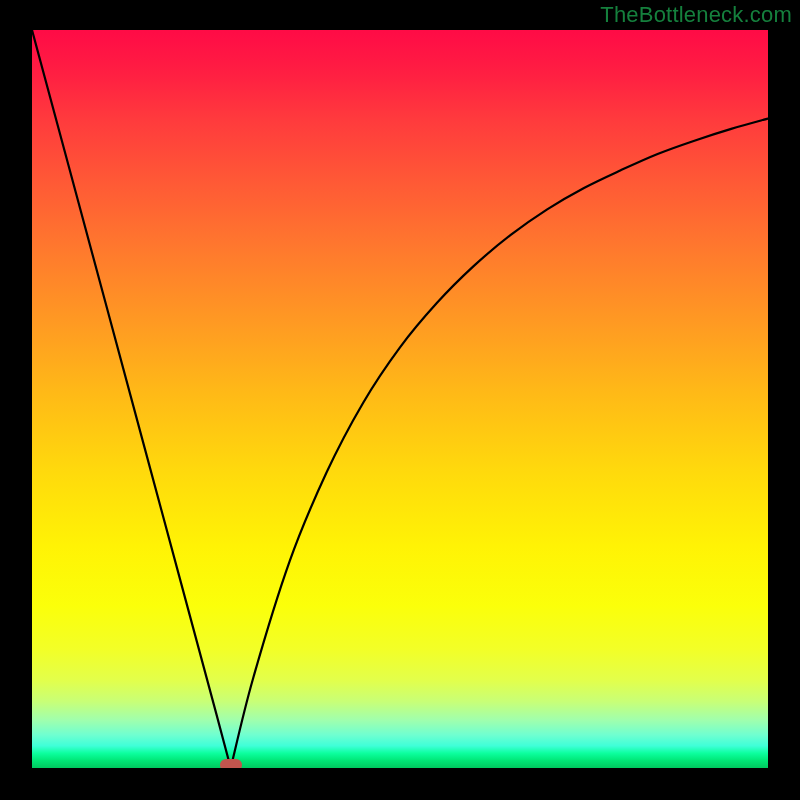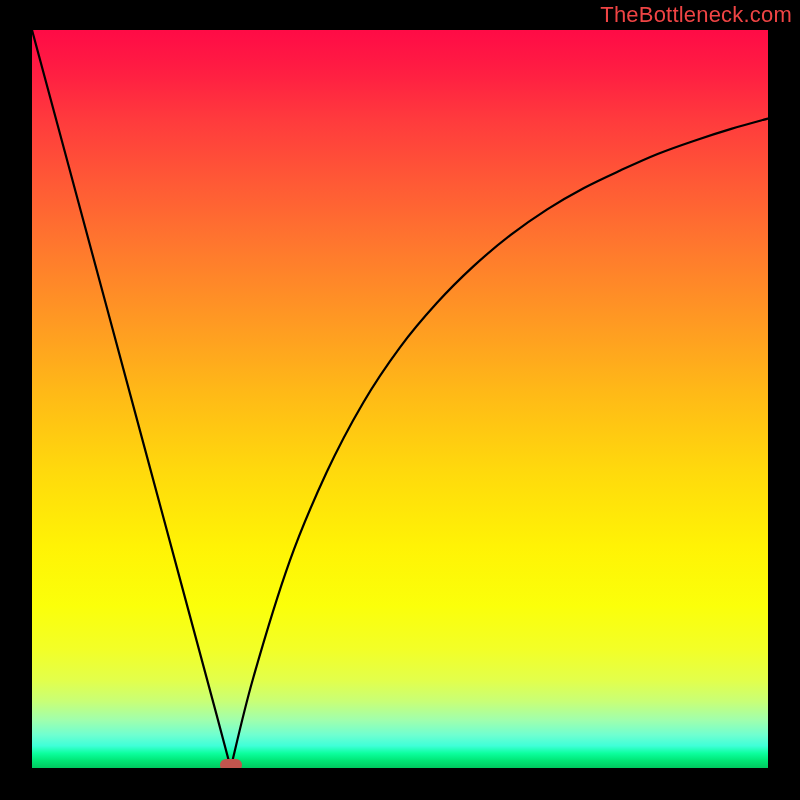--- a/index.html
+++ b/index.html
@@ -16,21 +16,21 @@
     width: 800px;
     height: 800px;
     background: #000;
   }
   .watermark {
     position: absolute;
     top: 2px;
     right: 8px;
     font-size: 22px;
     font-weight: 500;
-    color: #ef4444;
+    color: #15803d;
     letter-spacing: 0.2px;
     z-index: 10;
   }
   .plot {
     position: absolute;
     left: 32px;
     top: 30px;
     width: 736px;
     height: 738px;
     overflow: hidden;

